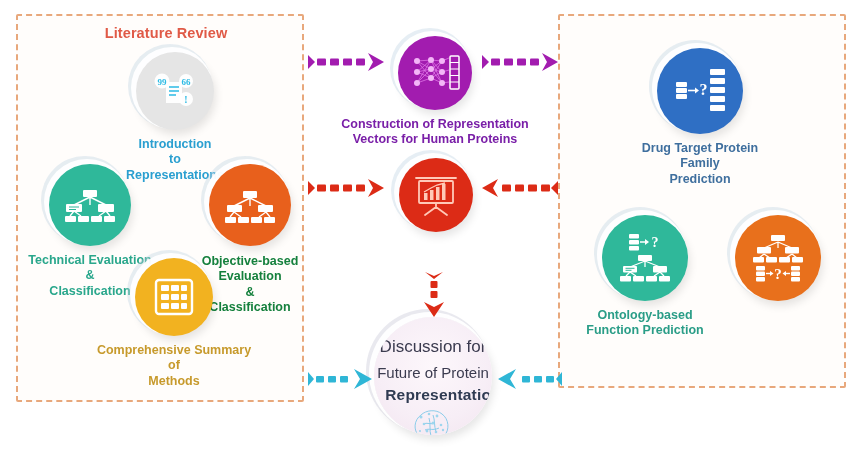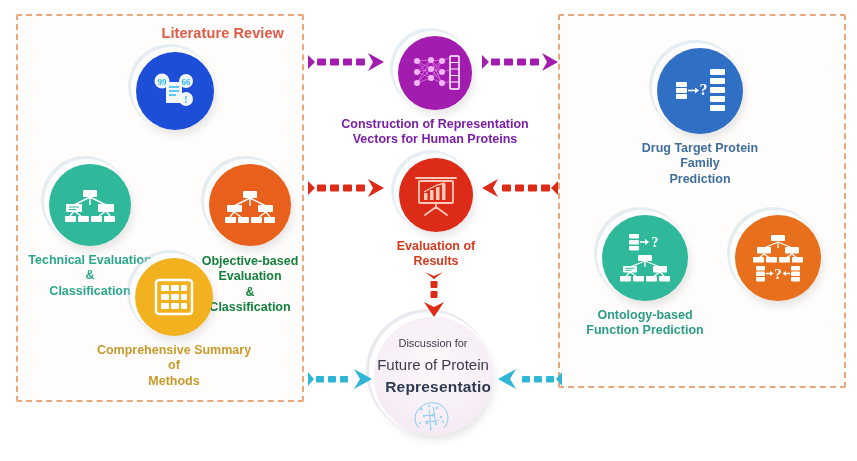--- a/index.html
+++ b/index.html
@@ -70,50 +70,53 @@
     border-radius: 50%;
     background: radial-gradient(circle at 50% 42%, #fdf7fb 0%, #f7eef6 60%, #f2e4ef 100%);
     box-shadow: -3px -3px 0 2px rgba(255,255,255,.95),
                 -5px -5px 0 3px rgba(200,200,215,.40),
                  2px 5px 9px rgba(0,0,0,.10);
     display: flex;
     flex-direction: column;
     align-items: center;
     overflow: hidden;
   }
-  .disc-l1 { font-size: 11px; color: #3b3b4f; margin-top: 20px; font-weight: normal; }
+  .disc-l1 { font-size: 17px; color: #3b3b4f; margin-top: 20px; font-weight: normal; }
   .disc-l2 { font-size: 15px; color: #3b3b4f; margin-top: 7px; font-weight: normal; }
   .disc-l3 { font-size: 15.5px; color: #2f3b52; margin-top: 5px; font-weight: bold; letter-spacing:.2px;margin-left:20px;}
   .brain-wrap { margin-top: 2px; }
 </style>
 </head>
 <body>
 
 <div id="canvas">
 
   <div class="panel" style="left:16px; top:14px; width:284px; height:384px;"></div>
-  <div class="panel-title" style="left:0; top:25px; width:284px;text-align:right;">Literature Review</div>
+  <div class="panel-title" style="left:24px; top:25px; width:284px;">Literature Review</div>
 
   <div class="node" style="left:110px; top:52px; width:130px;">
-    <div class="bubble" style="width:78px;height:78px;background:#1d4ed8;">
+    <div class="bubble" style="width:78px;height:78px;background:#e5e5e5;">
       <span>
         <svg width="46" height="42" viewBox="0 0 46 42">
           <g fill="none" stroke="#ffffff" stroke-width="2.1" stroke-linejoin="round">
             <circle cx="10" cy="11" r="7.5" fill="#ffffff" opacity=".95" stroke="none"></circle>
             <circle cx="34" cy="11" r="7" fill="#ffffff" opacity=".95" stroke="none"></circle>
             <circle cx="34" cy="29" r="7" fill="#ffffff" opacity=".95" stroke="none"></circle>
             <path d="M14 33 L14 12 L30 12 L30 33 Z" fill="#ffffff" opacity=".95" stroke="none"></path>
             <path d="M17 17 h10 M17 21 h10 M17 25 h7" stroke="#2cbbe5" stroke-width="1.6"></path>
           </g>
           <text x="10" y="15" font-size="9" font-family="Liberation Serif, serif" fill="#2cbbe5" text-anchor="middle" font-weight="bold">99</text>
           <text x="34" y="15" font-size="9" font-family="Liberation Serif, serif" fill="#2cbbe5" text-anchor="middle" font-weight="bold">66</text>
           <text x="34" y="33" font-size="10" font-family="Liberation Serif, serif" fill="#2cbbe5" text-anchor="middle" font-weight="bold">!</text>
         </svg>
       </span>
     </div>
+    <div class="node-label" style="color:#2a9fd0;">Introduction
+to
+Representations</div>
   </div>
 
   <div class="node" style="left:20px; top:164px; width:140px;">
     <div class="bubble" style="width:82px;height:82px;background:#2fb89a;">
       <span>
         <svg width="52" height="40" viewBox="0 0 52 40">
           <g stroke="#ffffff" stroke-width="1.4" fill="none">
             <path d="M26 12 L10 20 M26 12 L26 20 M26 12 L42 20"></path>
             <path d="M10 26 L6 31 M10 26 L17 31 M42 26 L35 31 M42 26 L46 31"></path>
           </g>
@@ -325,22 +328,20 @@
           <g fill="#ffc9b8">
             <rect x="12" y="20" width="3.5" height="7"></rect>
             <rect x="18" y="17" width="3.5" height="10"></rect>
             <rect x="24" y="14" width="3.5" height="13"></rect>
             <rect x="30" y="11" width="3.5" height="16"></rect>
           </g>
           <path d="M12 19 L19 15 L25 12 L33 10" stroke="#ffc9b8" stroke-width="1.3" fill="none"></path>
         </svg>
       </span>
     </div>
-    <div class="node-label" style="color:#d6391e;">Evaluation of
-Results</div>
   </div>
 
   <div class="disc-circle" style="left:374px; top:317px; width:118px; height:118px;">
     <div class="disc-l1">Discussion for</div>
     <div class="disc-l2">Future of Protein</div>
     <div class="disc-l3">Representation</div>
     <div class="brain-wrap">
       <svg width="48" height="34" viewBox="0 0 48 34">
         <g stroke="#7fc8e8" stroke-width="1" fill="none" opacity=".9">
           <path d="M10 30 C4 24 5 14 12 9 C17 4 27 3 33 8 C40 13 41 24 35 30"></path>

